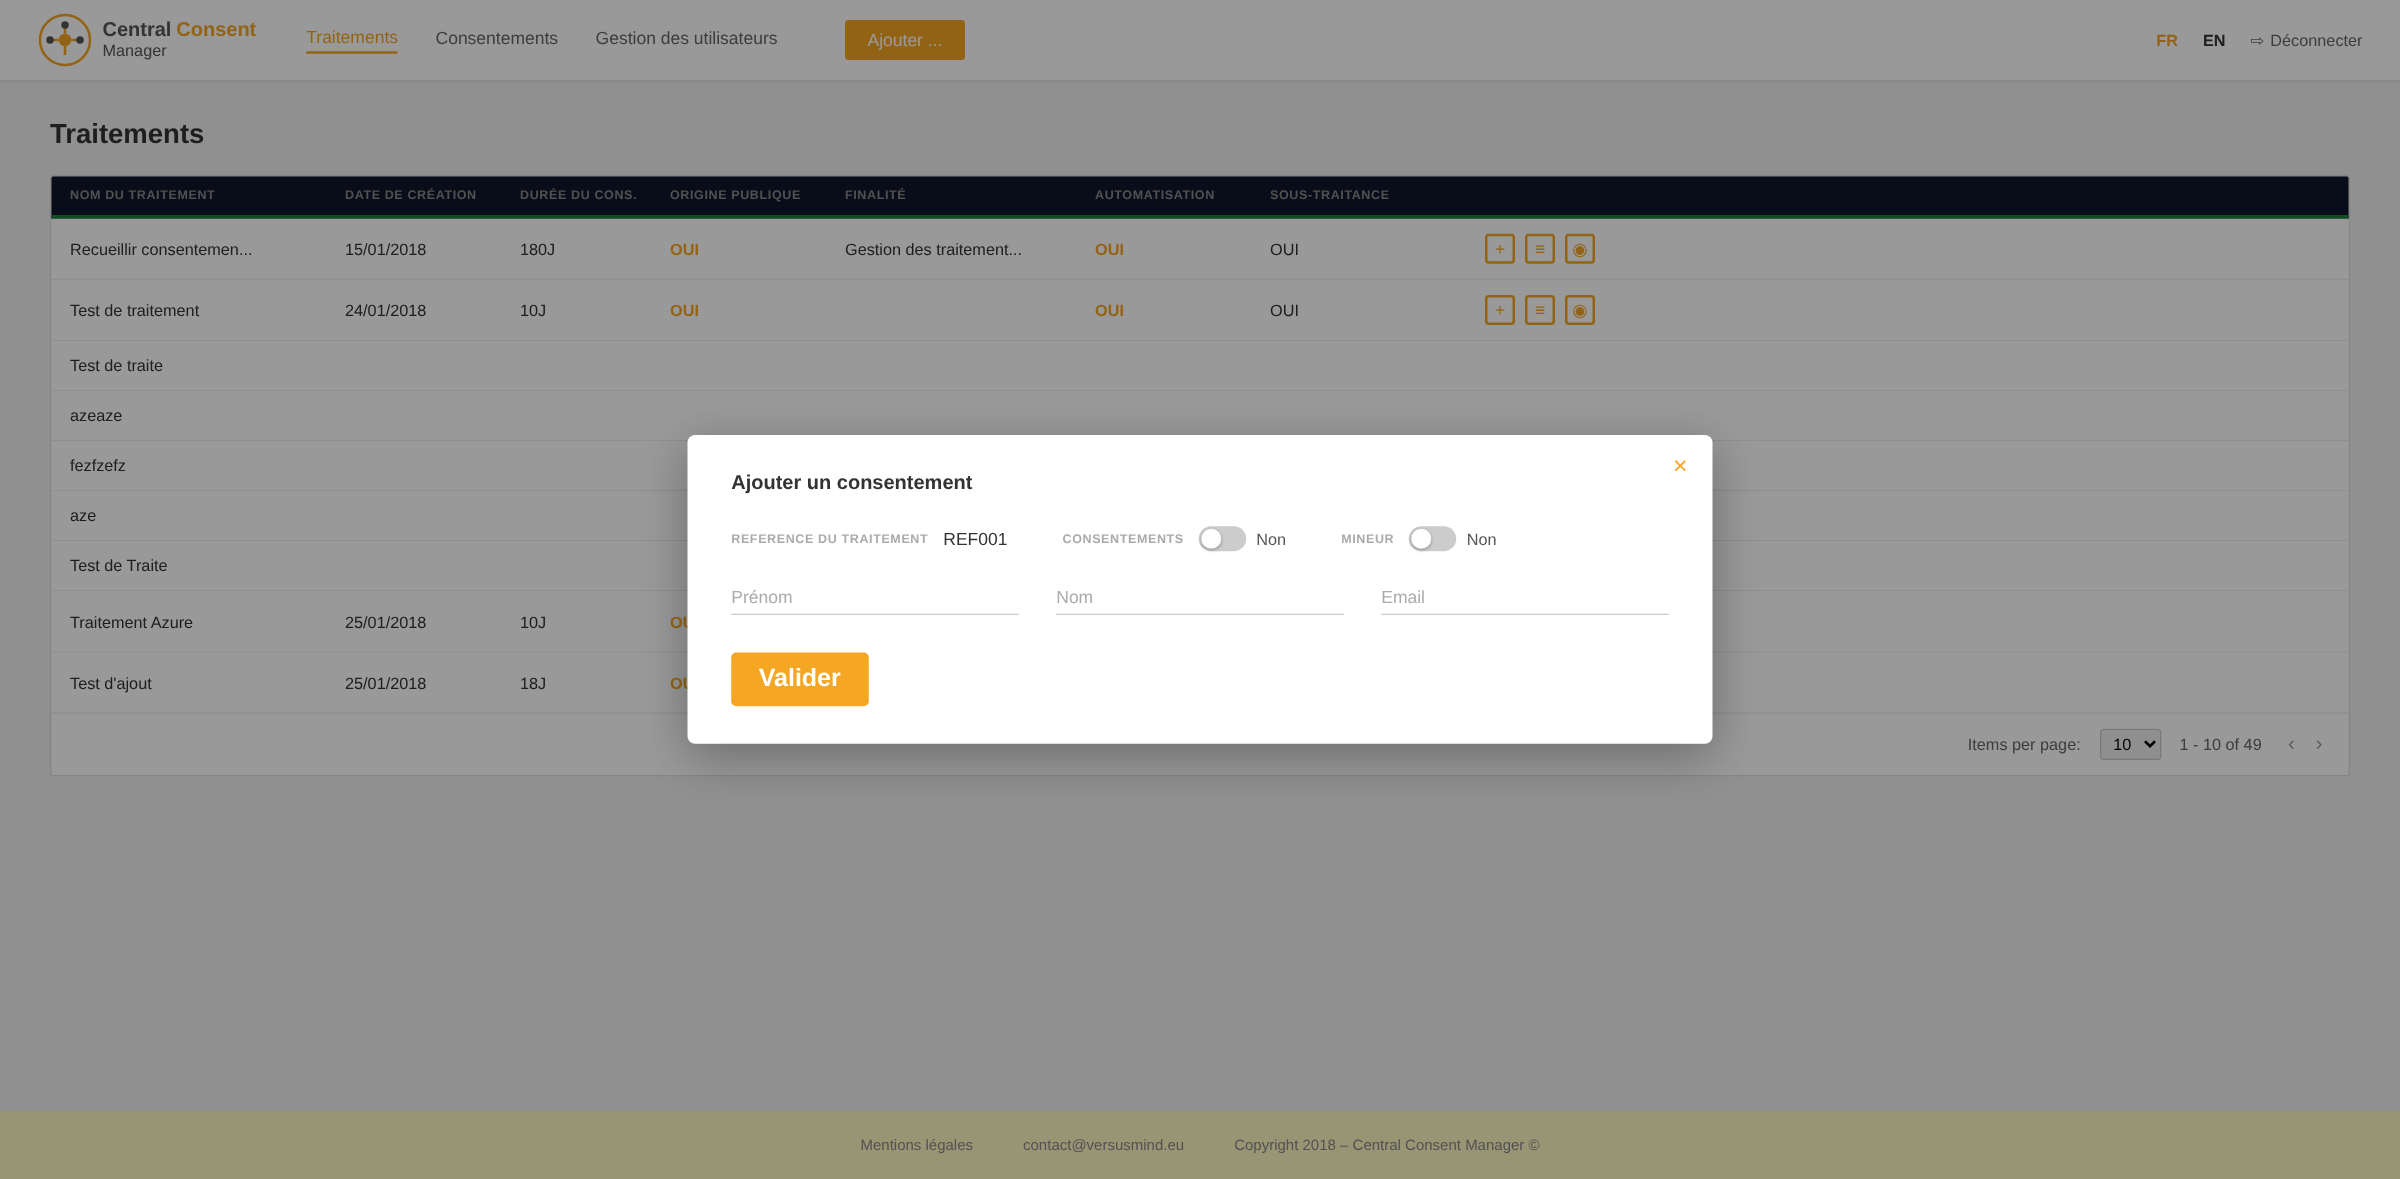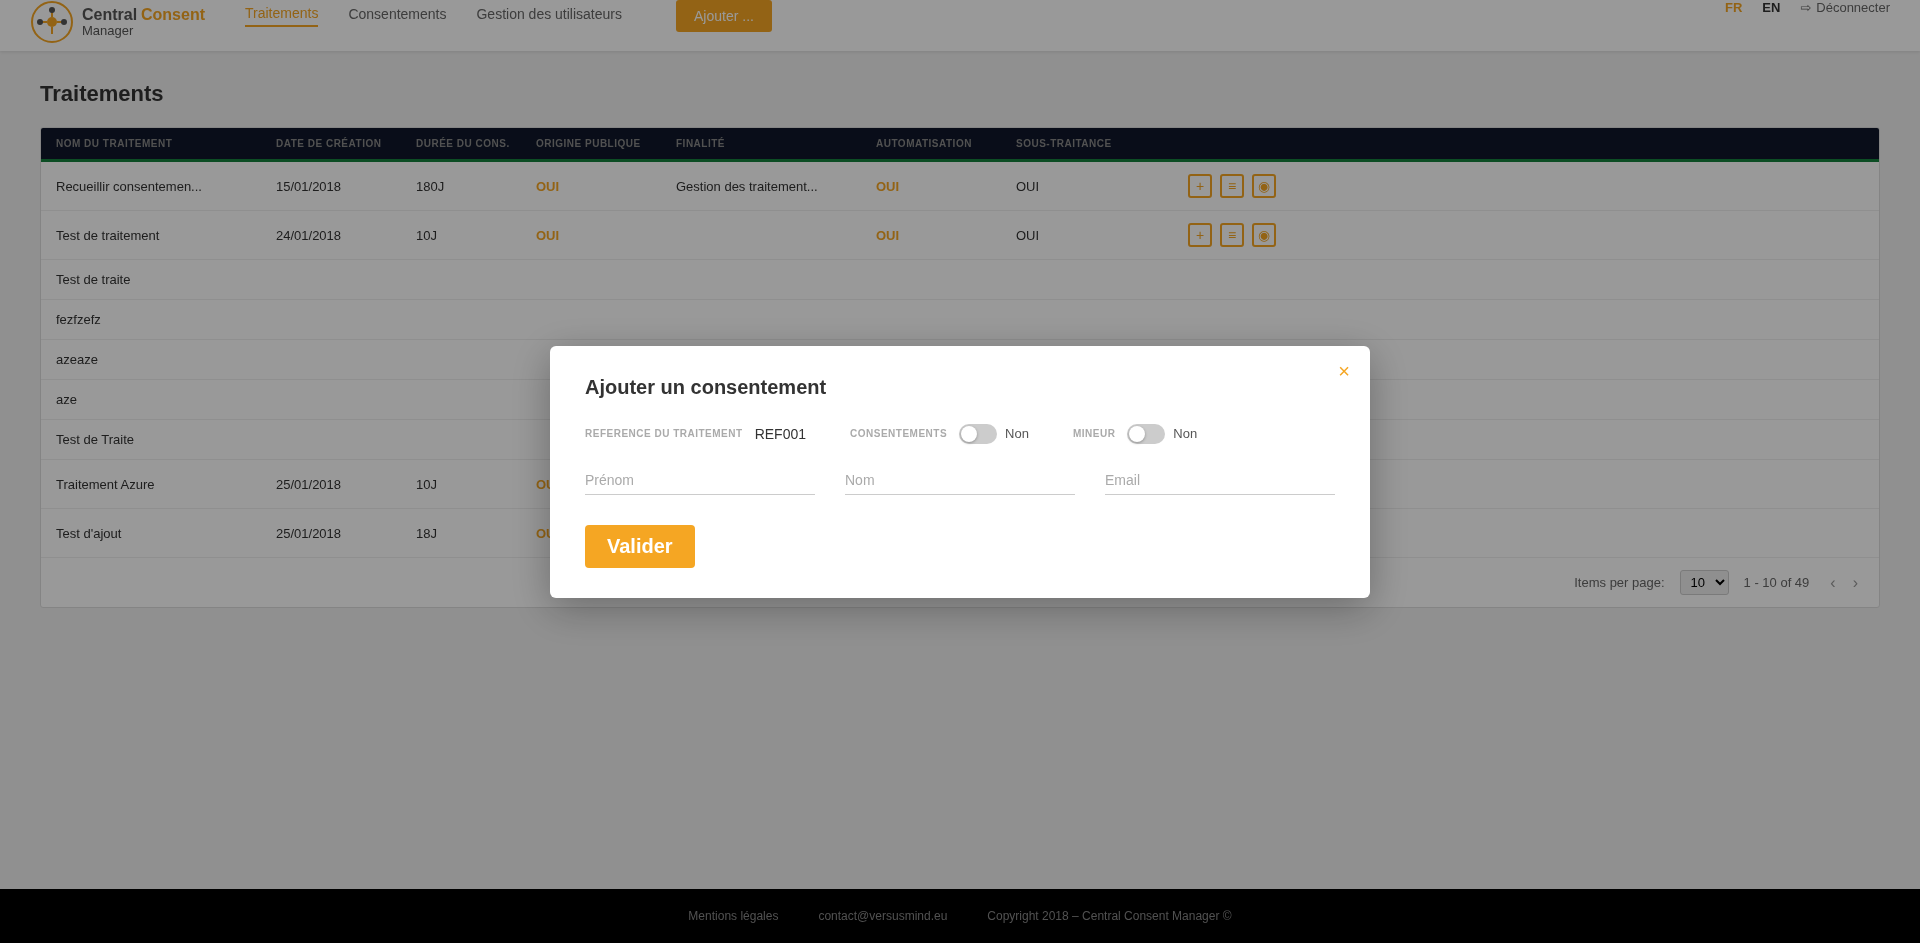--- a/index.html
+++ b/index.html
@@ -2,23 +2,23 @@
 <html><head>
   <meta charset="utf-8">
   <style>
     * { box-sizing: border-box; margin: 0; padding: 0; }
     body { font-family: Arial, sans-serif; background: #f0f0f0; color: #333; font-size: 14px; min-height: 943px; }
 
     
     .header {
       background: #fff;
       display: flex;
-      align-items: flex-start;
+      align-items: center;
       padding: 0 30px;
-      height: 51px;
+      height: 64px;
       box-shadow: 0 1px 3px rgba(0,0,0,0.1);
       position: relative;
       z-index: 10;
     }
     .logo {
       display: flex;
       align-items: center;
       margin-right: 40px;
     }
     .logo-icon {
@@ -195,21 +195,21 @@
     .modal-close {
       position: absolute;
       top: 15px;
       right: 20px;
       font-size: 20px;
       color: #f5a623;
       cursor: pointer;
       line-height: 1;
     }
     .modal-title {
-      font-size: 20px;
+      font-size: 16px;
       font-weight: bold;
       color: #333;
       margin-bottom: 25px;
     }
     .modal-ref-row {
       display: flex;
       align-items: center;
       gap: 44px;
       margin-bottom: 22px;
     }
@@ -294,21 +294,21 @@
       justify-content: center;
       align-items: center;
       gap: 40px;
       padding: 20px;
       font-size: 12px;
       color: #888;
       position: fixed;
       bottom: 0;
       left: 0;
       right: 0;
-      background: #000000;
+      background: #fef9c3;
     }
   </style>
 </head>
 <body>
 
 <div class="header">
   <div class="logo">
     <svg class="logo-icon" viewBox="0 0 44 44">
       <circle cx="22" cy="22" r="20" fill="none" stroke="#f5a623" stroke-width="2"></circle>
       <circle cx="22" cy="22" r="5" fill="#f5a623"></circle>
@@ -395,32 +395,32 @@
       <div class="table-cell"></div>
       <div class="table-cell"></div>
       <div class="table-cell"></div>
       <div class="table-cell"></div>
       <div class="table-cell"></div>
       <div class="row-actions"></div>
     </div>
 
 
     <div class="table-row">
+      <div class="table-cell cell-name">azeaze</div>
+      <div class="table-cell"></div>
+      <div class="table-cell"></div>
+      <div class="table-cell"></div>
+      <div class="table-cell"></div>
+      <div class="table-cell"></div>
+      <div class="table-cell"></div>
+      <div class="row-actions"></div>
+    </div>
+
+    <div class="table-row">
       <div class="table-cell cell-name">fezfzefz</div>
-      <div class="table-cell"></div>
-      <div class="table-cell"></div>
-      <div class="table-cell"></div>
-      <div class="table-cell"></div>
-      <div class="table-cell"></div>
-      <div class="table-cell"></div>
-      <div class="row-actions"></div>
-    </div>
-
-    <div class="table-row">
-      <div class="table-cell cell-name">azeaze</div>
       <div class="table-cell"></div>
       <div class="table-cell"></div>
       <div class="table-cell"></div>
       <div class="table-cell"></div>
       <div class="table-cell"></div>
       <div class="table-cell"></div>
       <div class="row-actions"></div>
     </div>
 
     <div class="table-row">

